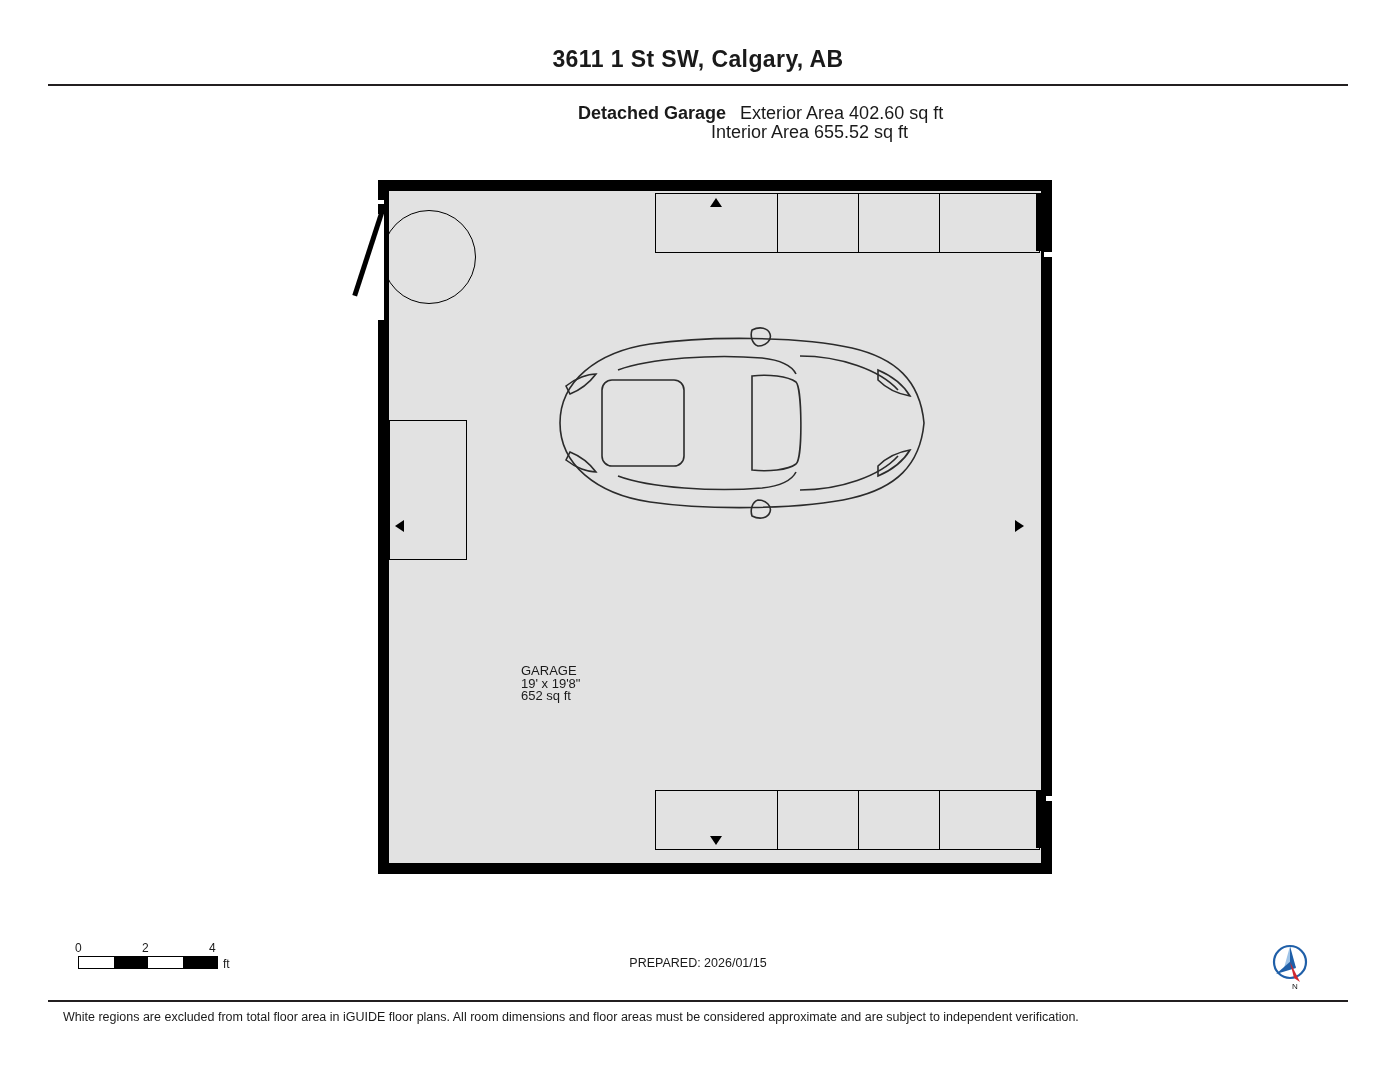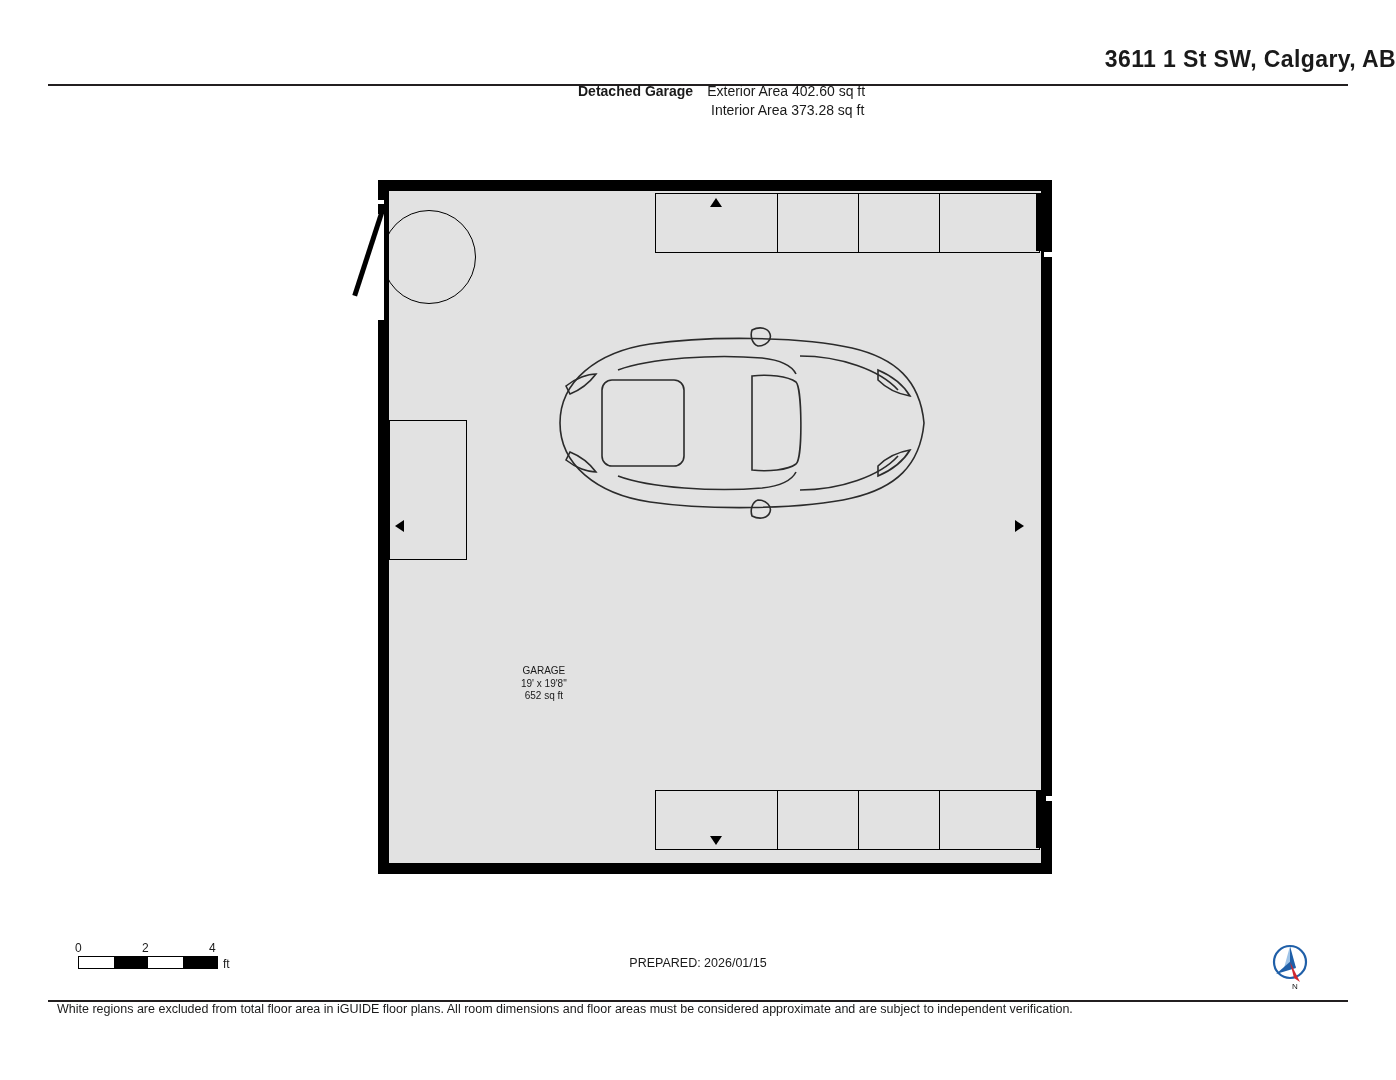--- a/index.html
+++ b/index.html
@@ -15,39 +15,39 @@
     color: #1a1a1a;
     overflow: hidden;
   }
 
   
   #page-title {
     position: absolute;
     top: 46px;
     left: 0;
     width: 1396px;
-    text-align: right;
+    text-align: center;
     font-size: 23px;
     font-weight: bold;
     letter-spacing: 0.4px;
   }
   #title-rule {
     position: absolute;
     top: 84px;
     left: 48px;
     width: 1300px;
     height: 2px;
     background: #231f20;
   }
 
   #area-summary {
     position: absolute;
-    top: 82px;
+    top: 104px;
     left: 578px;
-    font-size: 14px;
+    font-size: 18px;
     line-height: 19px;
   }
   #area-summary .lvl {
     font-weight: bold;
   }
   #area-summary .ext {
     margin-left: 14px;
   }
   #area-summary .int {
     display: block;
@@ -194,25 +194,24 @@
   #arrow-top    { left: 332px; top: 18px; }
   #arrow-bottom { left: 332px; top: 656px; }
   #arrow-left   { left: 17px;  top: 340px; }
   #arrow-right  { left: 637px; top: 340px; }
 
   
   #room-label {
     position: absolute;
     left: 143px;
     top: 485px;
-    font-size: 10px;
+    font-size: 13px;
     line-height: 12.5px;
     color: #1a1a1a;
     white-space: nowrap;
-    text-align: center;
   }
 
   
   #car {
     position: absolute;
     left: 122px;
     top: 128px;
     width: 450px;
     height: 230px;
   }
@@ -266,37 +265,37 @@
   #footer-rule {
     position: absolute;
     left: 48px;
     top: 1000px;
     width: 1300px;
     height: 2px;
     background: #231f20;
   }
   #disclaimer {
     position: absolute;
-    left: 57px;
+    left: 63px;
     top: 1000px;
     width: 1290px;
     font-size: 12.5px;
     line-height: 18px;
-    padding-top: 0;
+    padding-top: 8px;
   }
 </style>
 </head>
 <body>
 
 <div id="page-title">3611 1 St SW, Calgary, AB</div>
 <div id="title-rule"></div>
 
 <div id="area-summary">
   <span class="lvl">Detached Garage</span><span class="ext">Exterior Area 402.60 sq ft</span>
-  <span class="int">Interior Area 373.28 sq ft</span>
+  <span class="int">Interior Area 655.52 sq ft</span>
 </div>
 
 <div id="plan">
 
   <div id="floor"></div>
 
   <div class="wall" id="wall-top"></div>
   <div class="wall" id="wall-bottom"></div>
   <div class="wall" id="wall-left"></div>
   <div class="wall" id="wall-right"></div>

